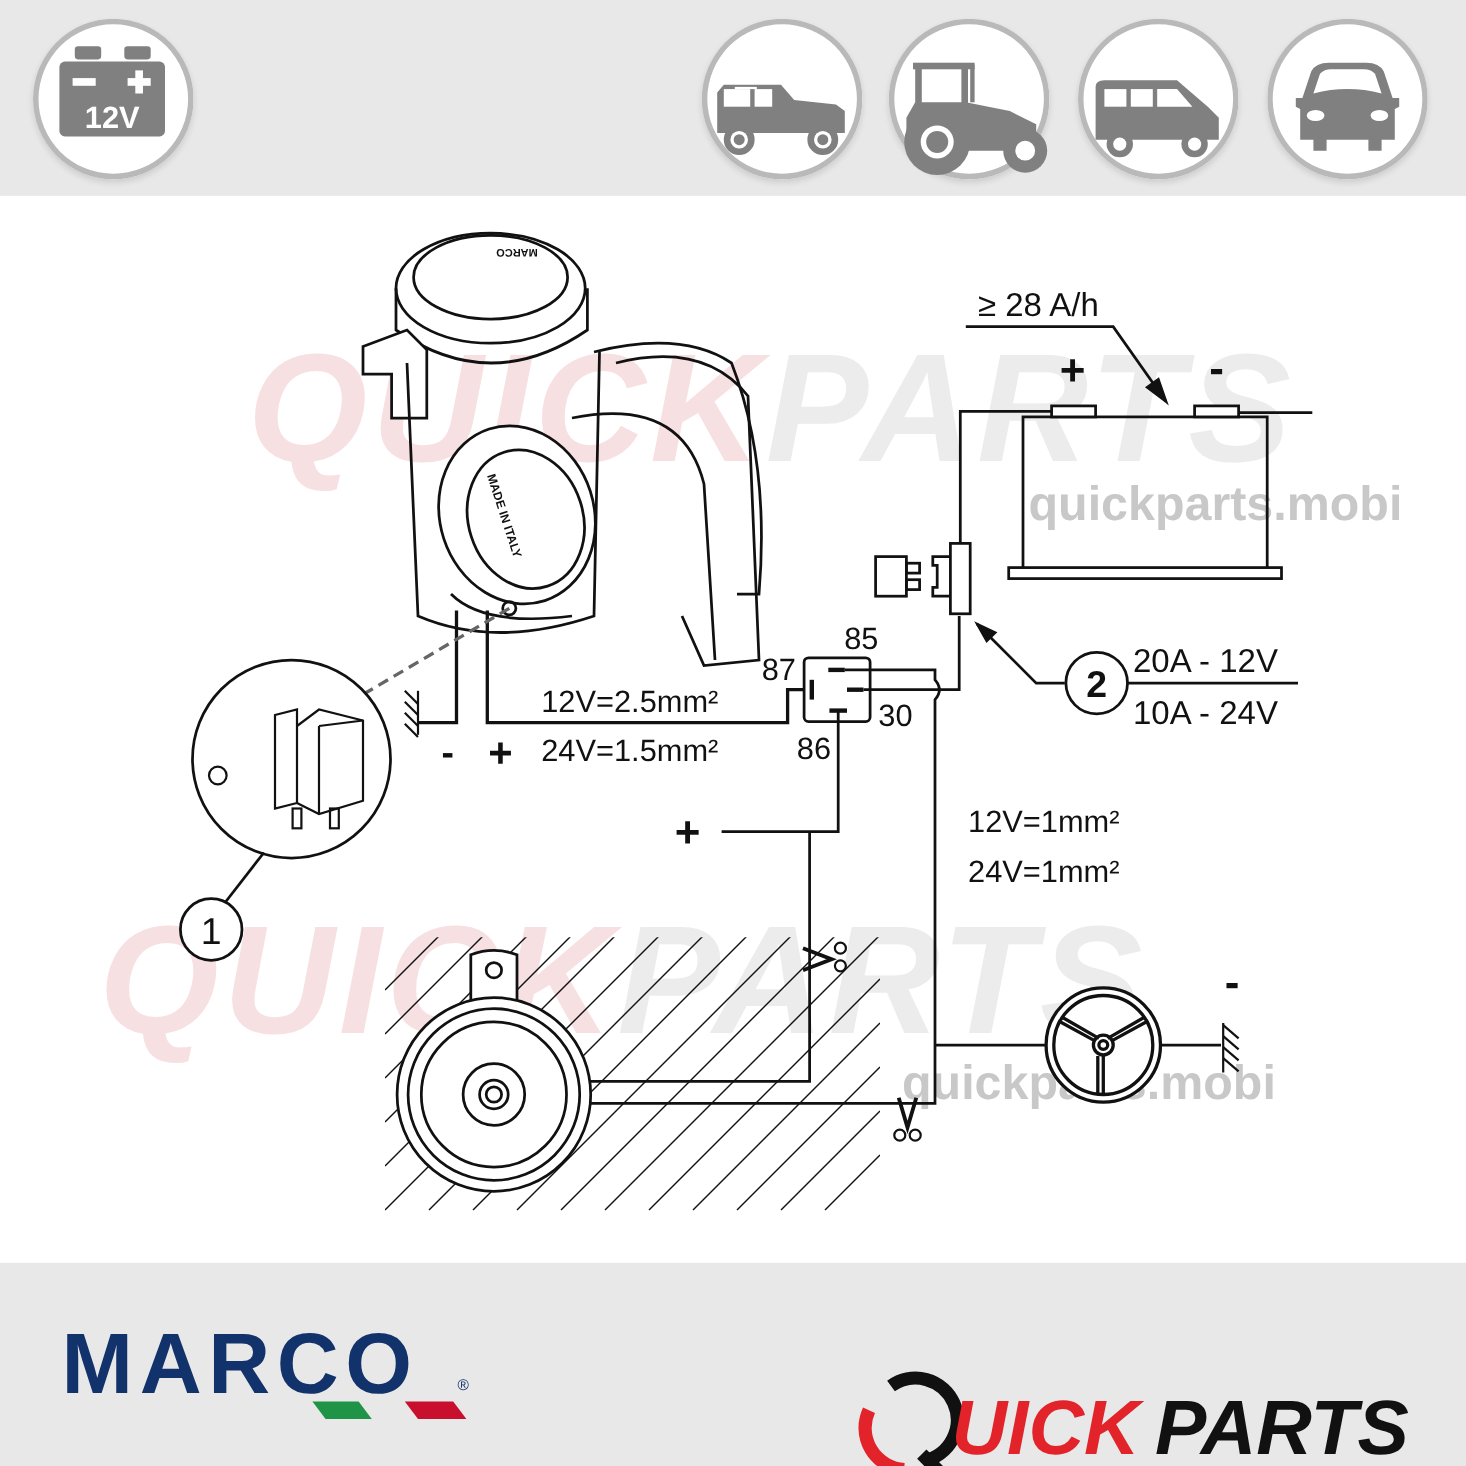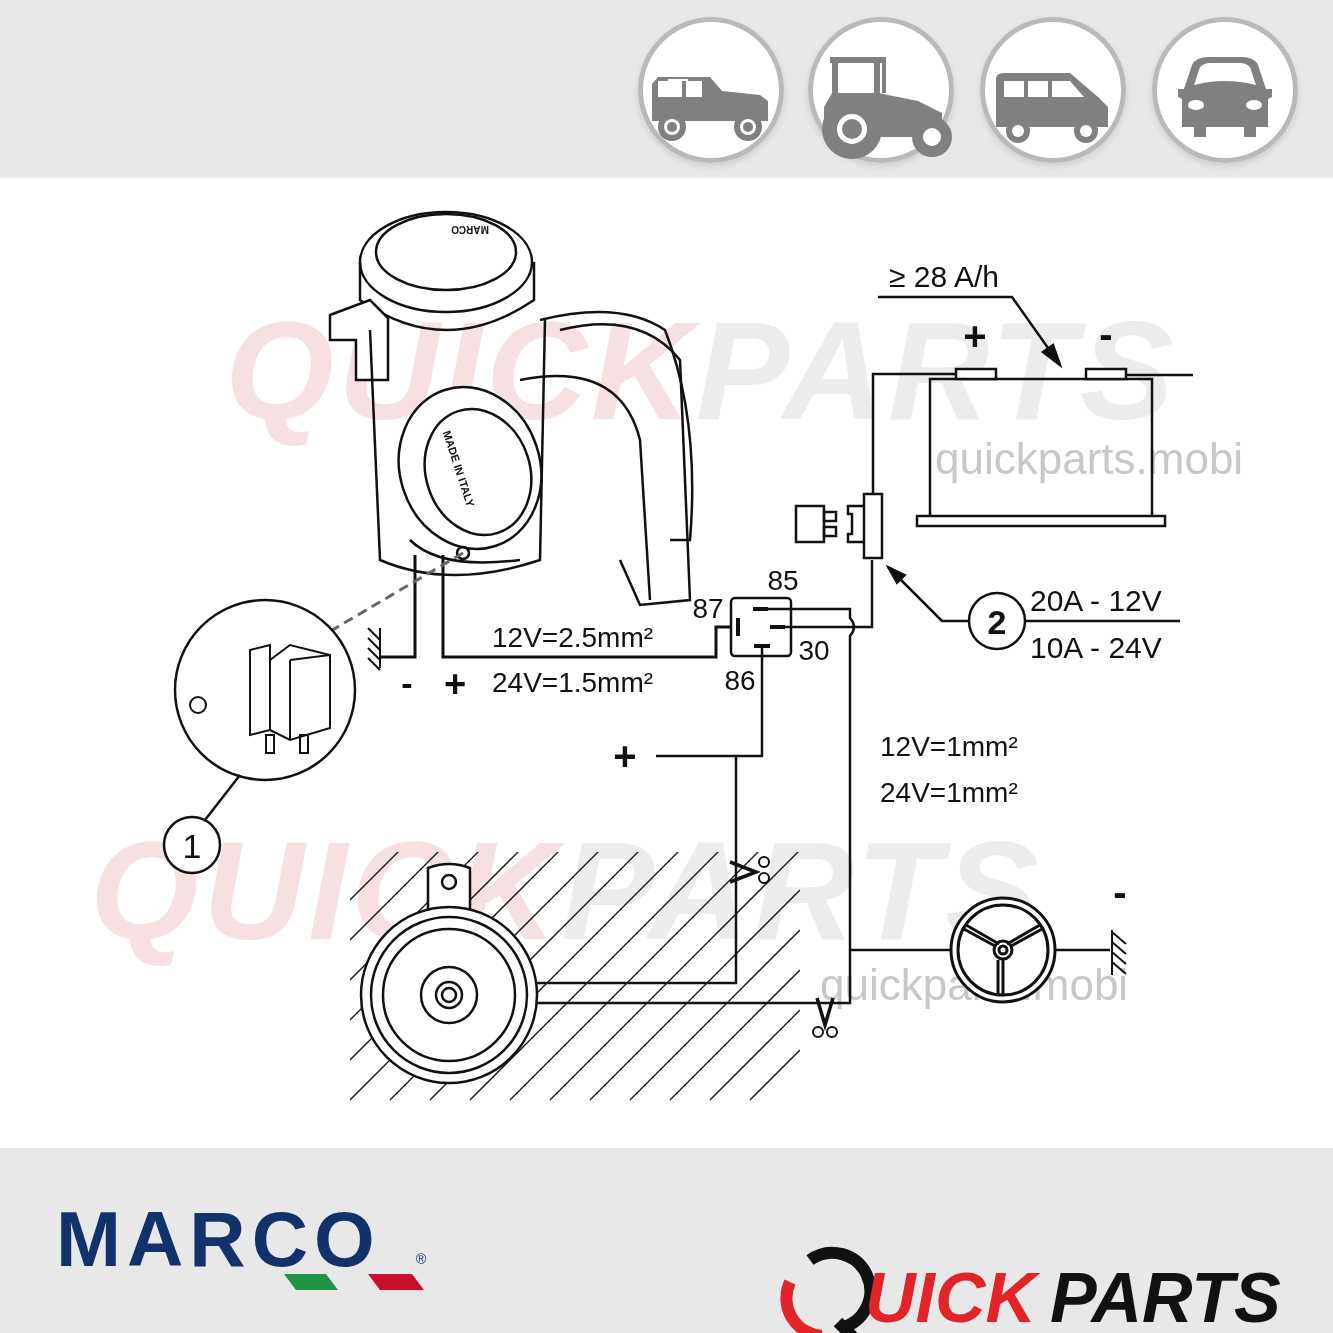--- a/index.html
+++ b/index.html
@@ -4,31 +4,42 @@
 <style>
   html, body { margin:0; padding:0; }
   body { width:1333px; height:1333px; position:relative; overflow:hidden; background:#ffffff; font-family:"Liberation Sans", sans-serif; }
   .header { position:absolute; left:0; top:0; width:1333px; height:178px; background:#e8e8e8; }
   .footer { position:absolute; left:0; top:1148px; width:1333px; height:185px; background:#e8e8e8; }
   .badge { position:absolute; width:146px; height:146px; border-radius:50%; background:#fff;
            box-shadow: inset 0 0 0 5px #b9b9b9, 0 3px 6px rgba(0,0,0,0.12); }
   .badge svg { position:absolute; left:0; top:0; }
   .diagram { position:absolute; left:0; top:178px; width:1333px; height:970px; }
   .diagram svg text { font-family:"Liberation Sans", sans-serif; }
-  .wm { position:absolute; font-family:"Liberation Sans", sans-serif; }
+  .wm { position:absolute; font-family:"Liberation Sans", sans-serif;font-weight:bold; }
   .wm-big { font-size:140px; font-weight:bold; font-style:italic; letter-spacing:4px; }
   .wm-small { font-size:44px; color:#c8c8c8; }
   .marco { position:absolute; left:56px; top:1200px; }
   .qp { position:absolute; left:770px; top:1240px; }
 </style>
 </head>
 <body>
 
 <div class="header">
 
+  <div class="badge" style="left:30px;top:17px;">
+    <svg width="146" height="146" viewBox="0 0 146 146">
+      <rect x="38" y="25" width="24" height="12" rx="3" fill="#808080"></rect>
+      <rect x="83" y="25" width="24" height="12" rx="3" fill="#808080"></rect>
+      <rect x="24" y="39" width="96" height="68" rx="5" fill="#808080"></rect>
+      <rect x="36" y="54" width="21" height="7" fill="#fff"></rect>
+      <rect x="86" y="54" width="21" height="7" fill="#fff"></rect>
+      <rect x="93" y="47" width="7" height="21" fill="#fff"></rect>
+      <text x="72" y="99" text-anchor="middle" fill="#fff" font-size="28" font-weight="bold">12V</text>
+    </svg>
+  </div>
 
   <div class="badge" style="left:638px;top:17px;">
     <svg width="146" height="146" viewBox="0 0 146 146">
       <path d="M14 98 L14 67 L20 60 L72 60 L84 74 L122 78 L130 84 L130 104 L14 104 Z" fill="#808080"></path>
       <rect x="20" y="64" width="24" height="16" fill="#fff"></rect>
       <rect x="48" y="64" width="16" height="16" fill="#fff"></rect>
       <rect x="30" y="62" width="20" height="2" fill="#fff"></rect>
       <circle cx="34" cy="110" r="14" fill="#808080"></circle>
         <circle cx="34" cy="110" r="8" fill="#fff"></circle>
         <circle cx="34" cy="110" r="5" fill="#808080"></circle>

